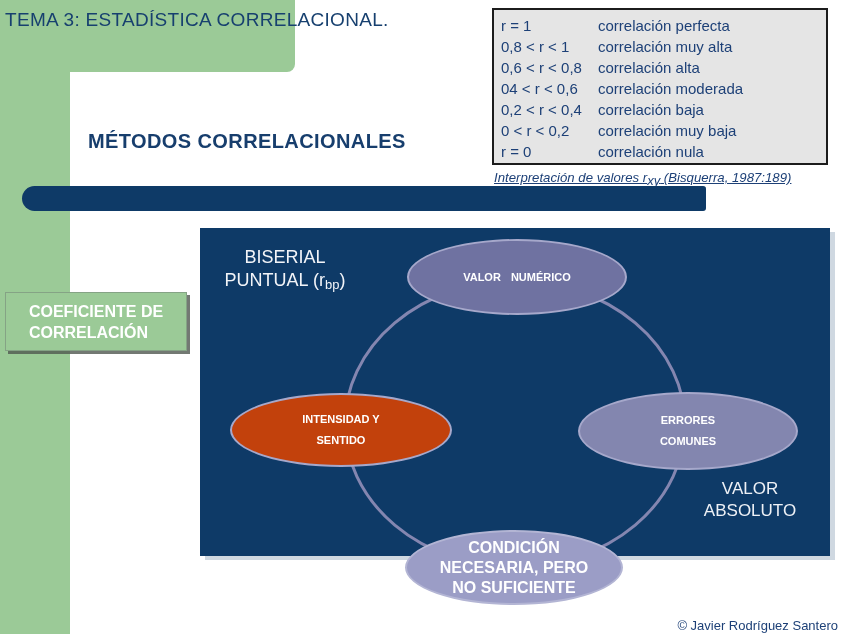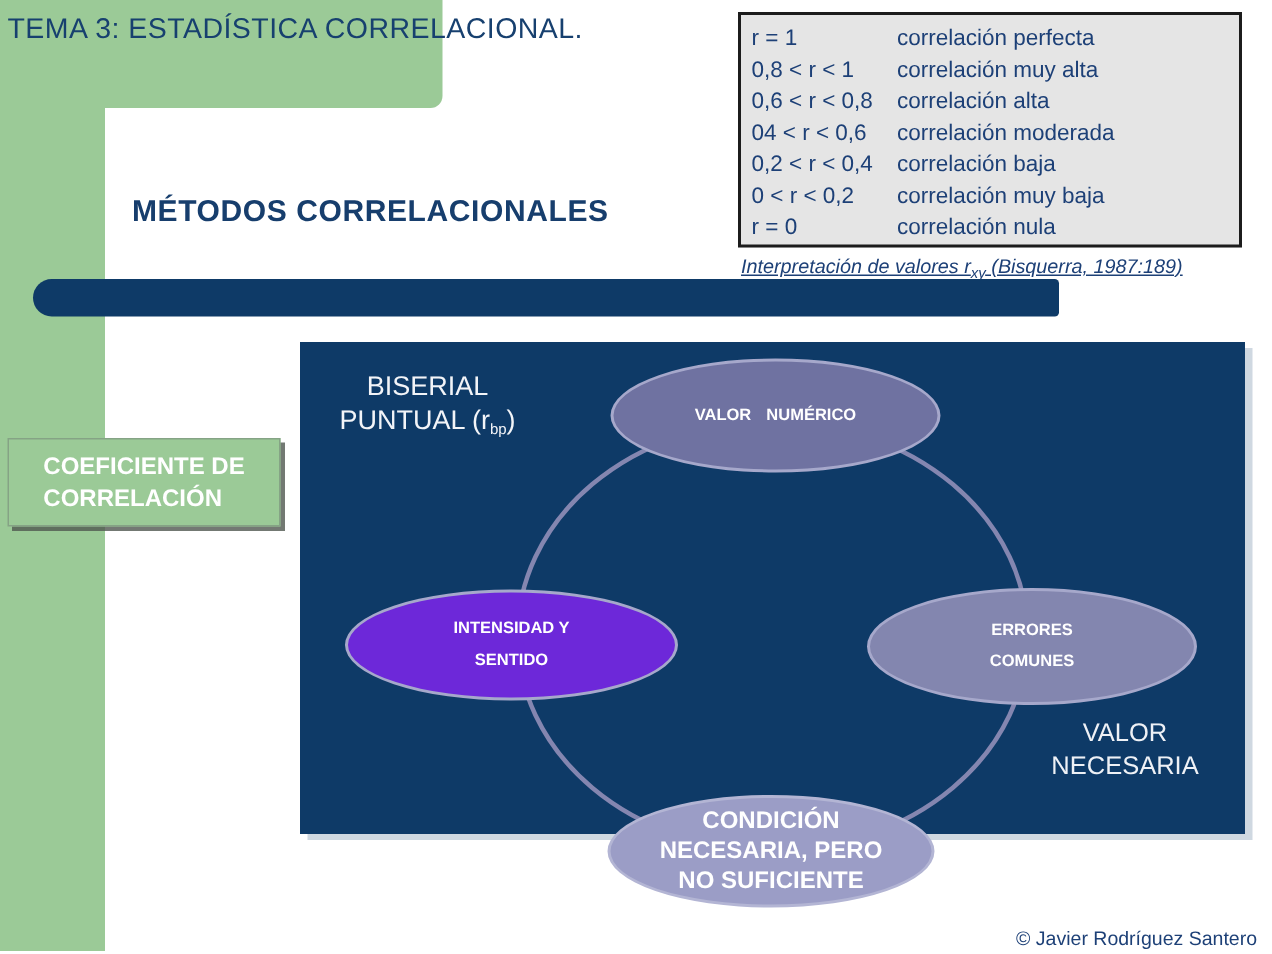--- a/index.html
+++ b/index.html
@@ -16,21 +16,21 @@
   .slide-title{position:absolute;left:5px;top:9px;font-size:19px;letter-spacing:.3px;
                color:#17406f;white-space:nowrap;}
 
   
   .interp-box{position:absolute;left:492px;top:8px;width:336px;height:157px;background:#e5e5e5;
               border:2px solid #1c1c1c;box-sizing:border-box;padding:5px 0 0 7px;}
   .interp-row{display:flex;font-size:15px;line-height:21px;color:#1d4077;white-space:nowrap;}
   .interp-range{width:97px;flex:none;}
   .interp-caption{position:absolute;left:494px;top:170px;width:336px;font-size:13.2px;
                   font-style:italic;text-decoration:underline;color:#1d4077;white-space:nowrap;}
-  .sub{font-size:10px;vertical-align:-3px;}
+  .sub{font-size:13px;vertical-align:-3px;}
 
   .subtitle{position:absolute;left:88px;top:130px;font-size:20px;font-weight:bold;
             letter-spacing:.4px;color:#173e6d;white-space:nowrap;}
 
   .navy-bar{position:absolute;left:22px;top:186px;width:684px;height:25px;background:#0e3a67;
             border-radius:13px 3px 3px 13px;}
 
   
   .coef-box{position:absolute;left:5px;top:292px;width:180px;height:57px;background:#9bca97;
             border:1px solid #85a385;box-shadow:3px 3px 0 rgba(80,88,80,.8);
@@ -43,21 +43,21 @@
   .panel svg{position:absolute;left:0;top:0;}
 
   .biserial{position:absolute;left:10px;top:18px;width:150px;text-align:center;color:#f2f4f8;
             font-size:18px;line-height:23px;}
 
   .node{position:absolute;border-radius:50%;display:flex;align-items:center;justify-content:center;
         text-align:center;color:#ffffff;font-weight:bold;font-size:11px;line-height:21px;
         white-space:pre-line;box-sizing:border-box;}
   .node-top{left:207px;top:11px;width:220px;height:76px;background:#6f72a1;
             border:2px solid #a6a8cb;word-spacing:7px;}
-  .node-left{left:30px;top:165px;width:222px;height:74px;background:#6d28d9;
+  .node-left{left:30px;top:165px;width:222px;height:74px;background:#c2410c;
              border:2px solid #a6a8cb;}
   .node-right{left:378px;top:164px;width:220px;height:78px;background:#8386af;
               border:2px solid #a6a8cb;}
   .node-bottom{left:205px;top:302px;width:218px;height:75px;background:#9b9dc6;
                border:2px solid #b3b5d4;font-size:16px;line-height:20px;}
 
   .side-label{position:absolute;text-align:center;color:#eef1f6;font-size:17px;line-height:22px;
               white-space:pre-line;}
   .side-label-right-top{left:460px;top:112px;width:170px;}
   .side-label-right-bottom{left:470px;top:250px;width:160px;}
@@ -129,18 +129,18 @@
     <div class="node node-top">VALOR NUMÉRICO</div>
     <div class="node node-left">INTENSIDAD Y
 SENTIDO</div>
     <div class="node node-right">ERRORES
 COMUNES</div>
     <div class="node node-bottom">CONDICIÓN
 NECESARIA, PERO
 NO SUFICIENTE</div>
 
     <div class="side-label side-label-right-bottom">VALOR
-NECESARIA</div>
+ABSOLUTO</div>
   </div>
 
   <div class="copyright">© Javier Rodríguez Santero</div>
 
 </div>
 
 </body></html>

